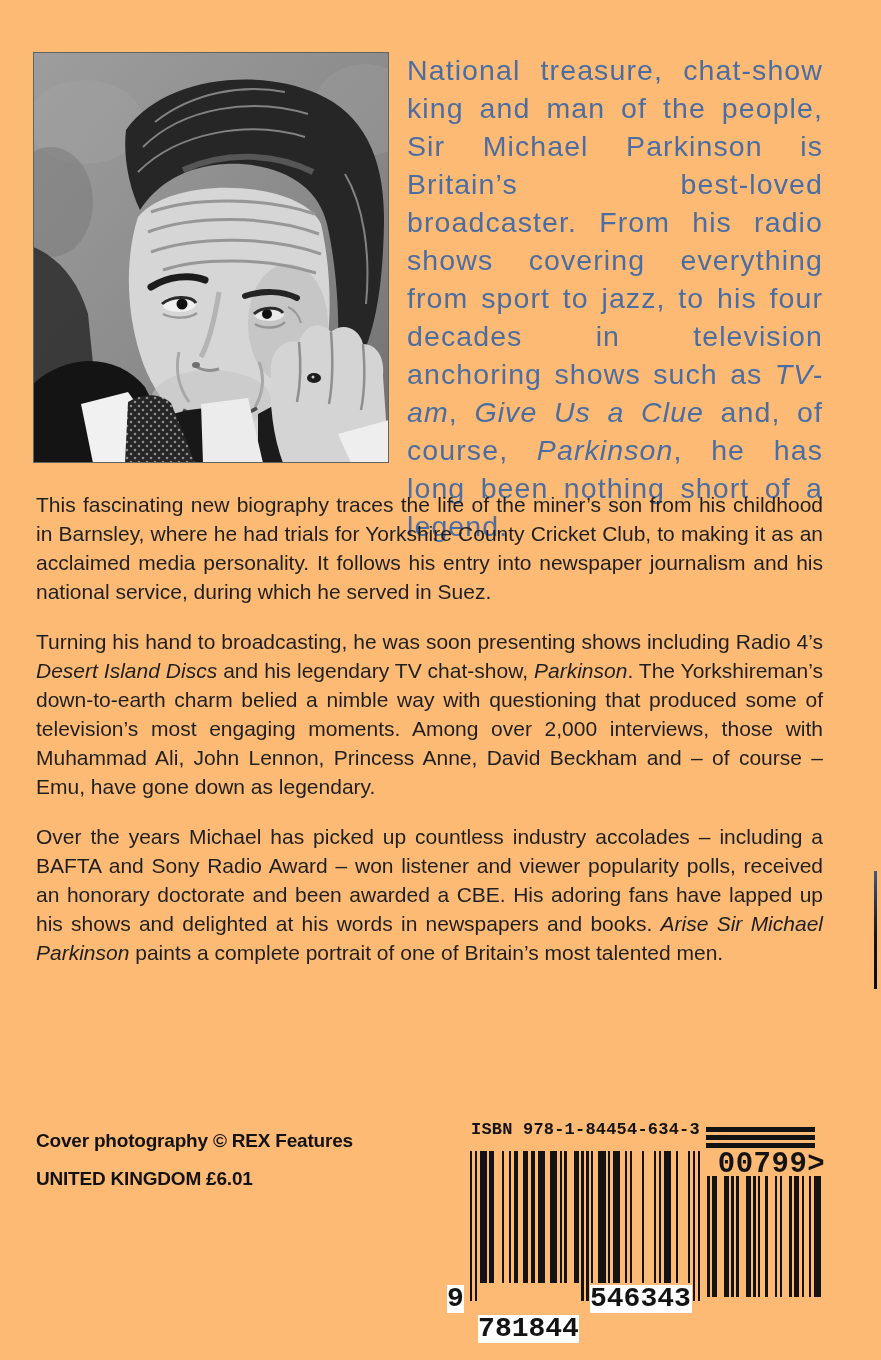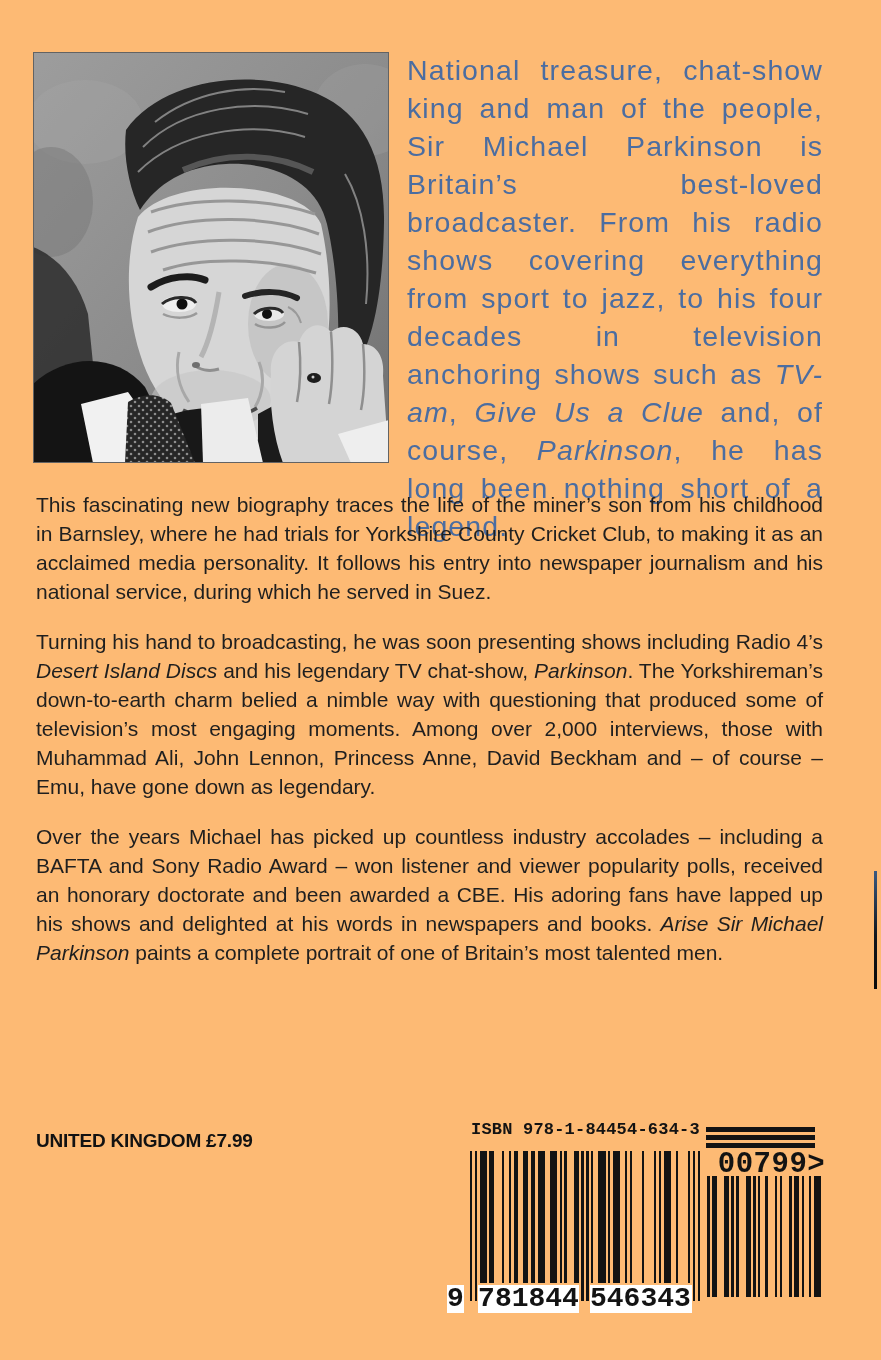--- a/index.html
+++ b/index.html
@@ -33,21 +33,21 @@
   .isbn-label{position:absolute;left:471px;top:1121px;font-size:17px;
     letter-spacing:0.2px;line-height:1;white-space:nowrap;}
   .lines-mark{position:absolute;left:706px;top:1127px;width:109px;}
   .lines-mark .bline{height:5px;background:#131313;margin-bottom:3px;}
   .addon-digits{position:absolute;left:716px;top:1150px;width:111px;
     font-size:29px;line-height:1;text-align:center;letter-spacing:0.5px;white-space:nowrap;}
   .ean13-svg{position:absolute;left:470px;top:1151px;}
   .ean5-svg{position:absolute;left:707px;top:1176px;}
   .bdigit{position:absolute;top:1285px;font-size:28px;line-height:1;background:#fff;}
   .d9{left:447px;}
-  .dleft{left:478px;width:101px;text-align:center;}
+  .dleft{left:478px;width:101px;text-align:center;margin-top:30px;}
   .dright{left:590px;width:102px;text-align:left;}
   
   .edge-mark{position:absolute;left:874px;top:871px;width:3px;height:118px;
     background:linear-gradient(#3a5a82,#10151c 55%,#0a0a0a);}
 </style>
 </head>
 <body>
 
 <div class="page">
 
@@ -140,21 +140,22 @@
 
   <div class="intro" style="color: rgb(75, 109, 161);"><span>National treasure, chat-show king and man of the people, Sir Michael Parkinson is Britain’s best-loved broadcaster. From his radio shows covering everything from sport to jazz, to his four decades in television anchoring shows such as </span><span class="it">TV-am</span><span>, </span><span class="it">Give Us a Clue</span><span> and, of course, </span><span class="it">Parkinson</span><span>, he has long been nothing short of a legend.</span></div>
 
   <div class="body-copy">
     <p><span>This fascinating new biography traces the life of the miner’s son from his childhood in Barnsley, where he had trials for Yorkshire County Cricket Club, to making it as an acclaimed media personality. It follows his entry into newspaper journalism and his national service, during which he served in Suez.</span></p>
     <p><span>Turning his hand to broadcasting, he was soon presenting shows including Radio 4’s </span><span class="it">Desert Island Discs</span><span> and his legendary TV chat-show, </span><span class="it">Parkinson</span><span>. The Yorkshireman’s down-to-earth charm belied a nimble way with questioning that produced some of television’s most engaging moments. Among over 2,000 interviews, those with Muhammad Ali, John Lennon, Princess Anne, David Beckham and – of course – Emu, have gone down as legendary.</span></p>
     <p><span>Over the years Michael has picked up countless industry accolades – including a BAFTA and Sony Radio Award – won listener and viewer popularity polls, received an honorary doctorate and been awarded a CBE. His adoring fans have lapped up his shows and delighted at his words in newspapers and books. </span><span class="it">Arise Sir Michael Parkinson</span><span> paints a complete portrait of one of Britain’s most talented men.</span></p>
   </div>
 
   <div class="credits">
-    <div class="cline">UNITED KINGDOM £7.99</div>
+    <div class="cline">Cover photography © REX Features</div>
+    <div class="cline">UNITED KINGDOM £6.01</div>
   </div>
 
   <div>
     <div class="isbn-label mono">ISBN 978-1-84454-634-3</div>
     <div class="lines-mark">
       <div class="bline"></div>
       <div class="bline"></div>
       <div class="bline"></div>
     </div>
     <div class="addon-digits mono">00799&gt;</div>

